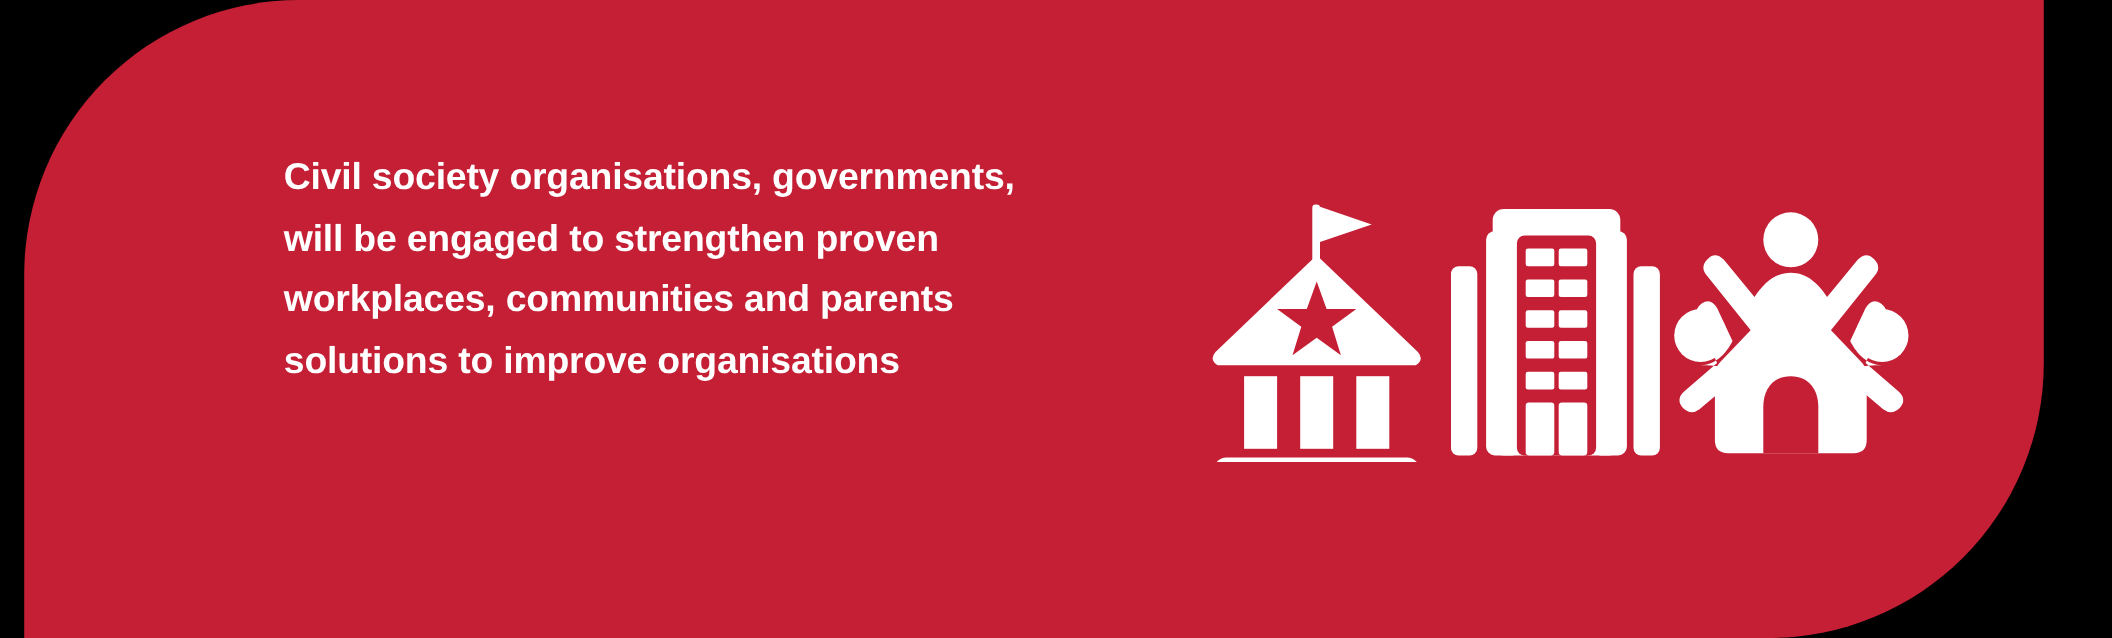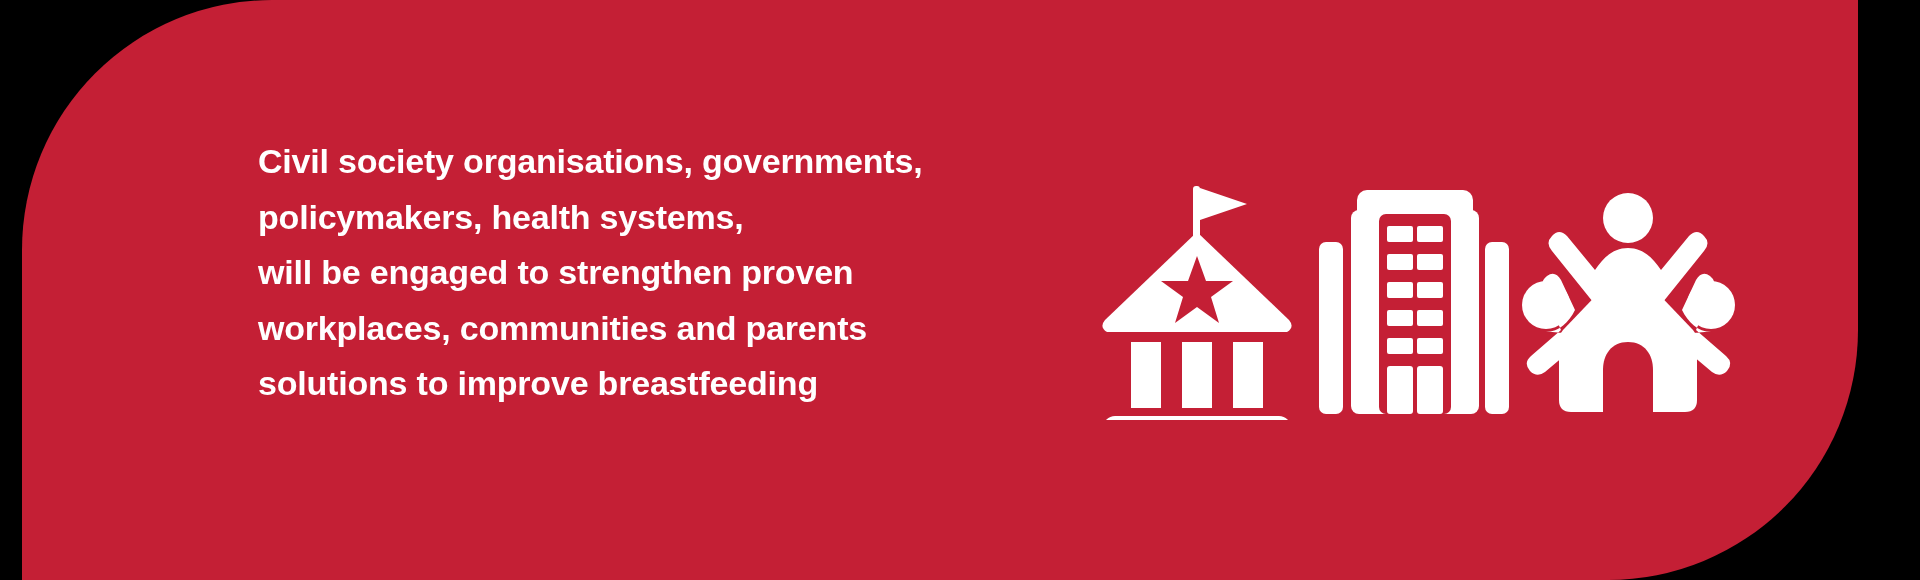--- a/index.html
+++ b/index.html
@@ -70,24 +70,23 @@
 </style>
 </head>
 <body>
 
 <div id="canvas">
 
   <div class="banner">
 
     <div class="copy">
       <p>Civil society organisations, governments,</p>
-      <p>policymakers, health systems,</p>
       <p>will be engaged to strengthen proven</p>
       <p>workplaces, communities and parents</p>
-      <p>solutions to improve breastfeeding</p>
+      <p>solutions to improve organisations</p>
     </div>
 
     <div class="icons">
 
       <span class="icon icon-gov">
         <svg width="200" height="240" viewBox="0 0 200 240" aria-hidden="true">
           <g fill="#FFFFFF">
 
             <rect x="96" y="6" width="7" height="58" rx="3"></rect>
 

